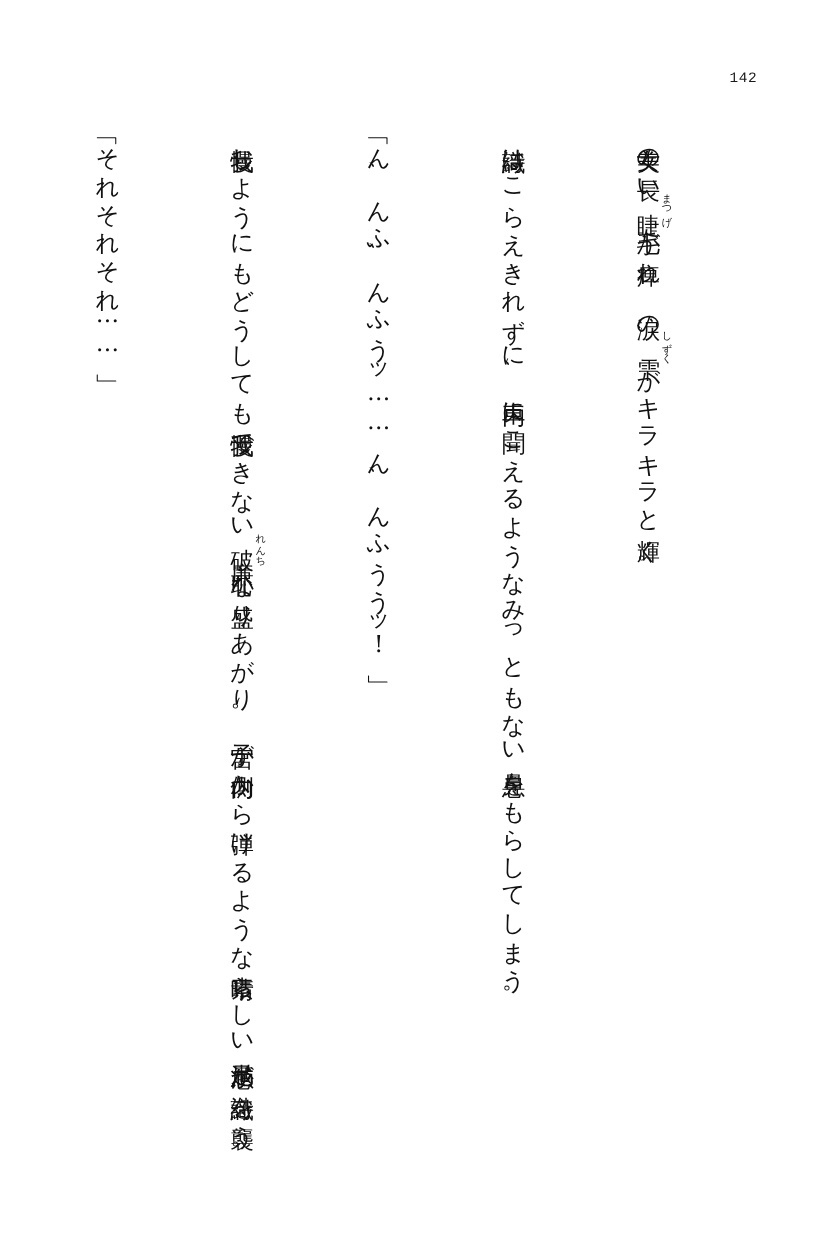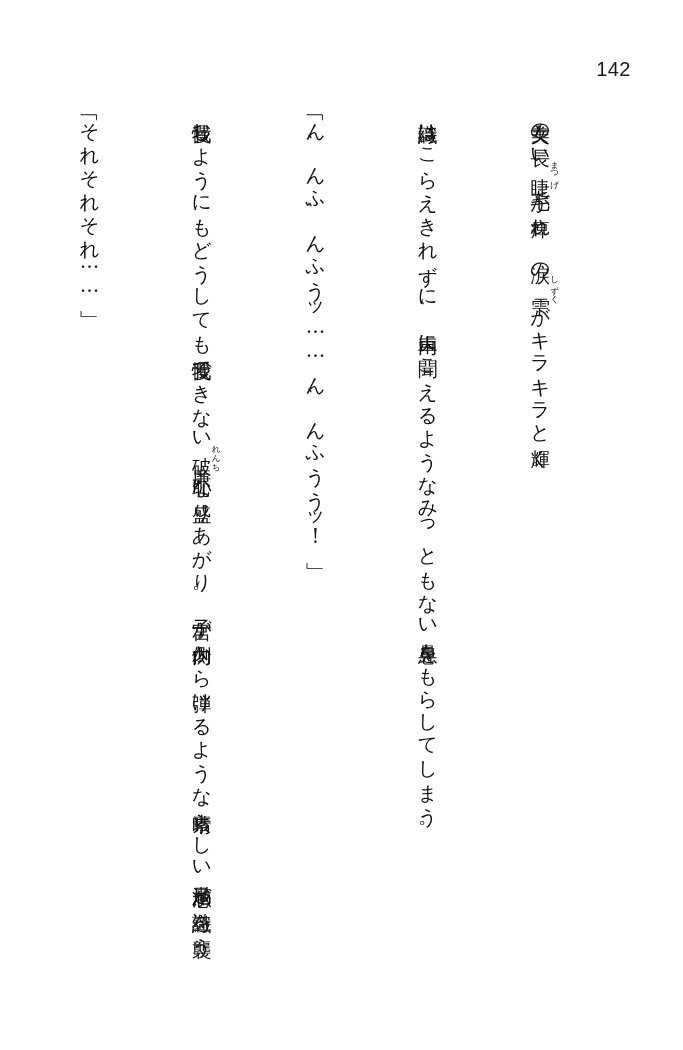--- a/index.html
+++ b/index.html
@@ -15,24 +15,24 @@
     width: 683px;
     height: 1050px;
     background: #ffffff;
     overflow: hidden;
     box-sizing: border-box;
   }
   .page-number {
     position: absolute;
     top: 58px;
     right: 52px;
-    font-size: 20px;
+    font-size: 12px;
     letter-spacing: 0.5px;
     color: #1a1a1a;
-    font-family: Liberation Sans, sans-serif;
+    font-family: Liberation Mono, monospace;
   }
   .text-body {
     position: absolute;
     top: 108px;
     right: 48px;
     left: 44px;
     height: 890px;
     writing-mode: vertical-rl;
     text-orientation: upright;
     font-size: 19.5px;

